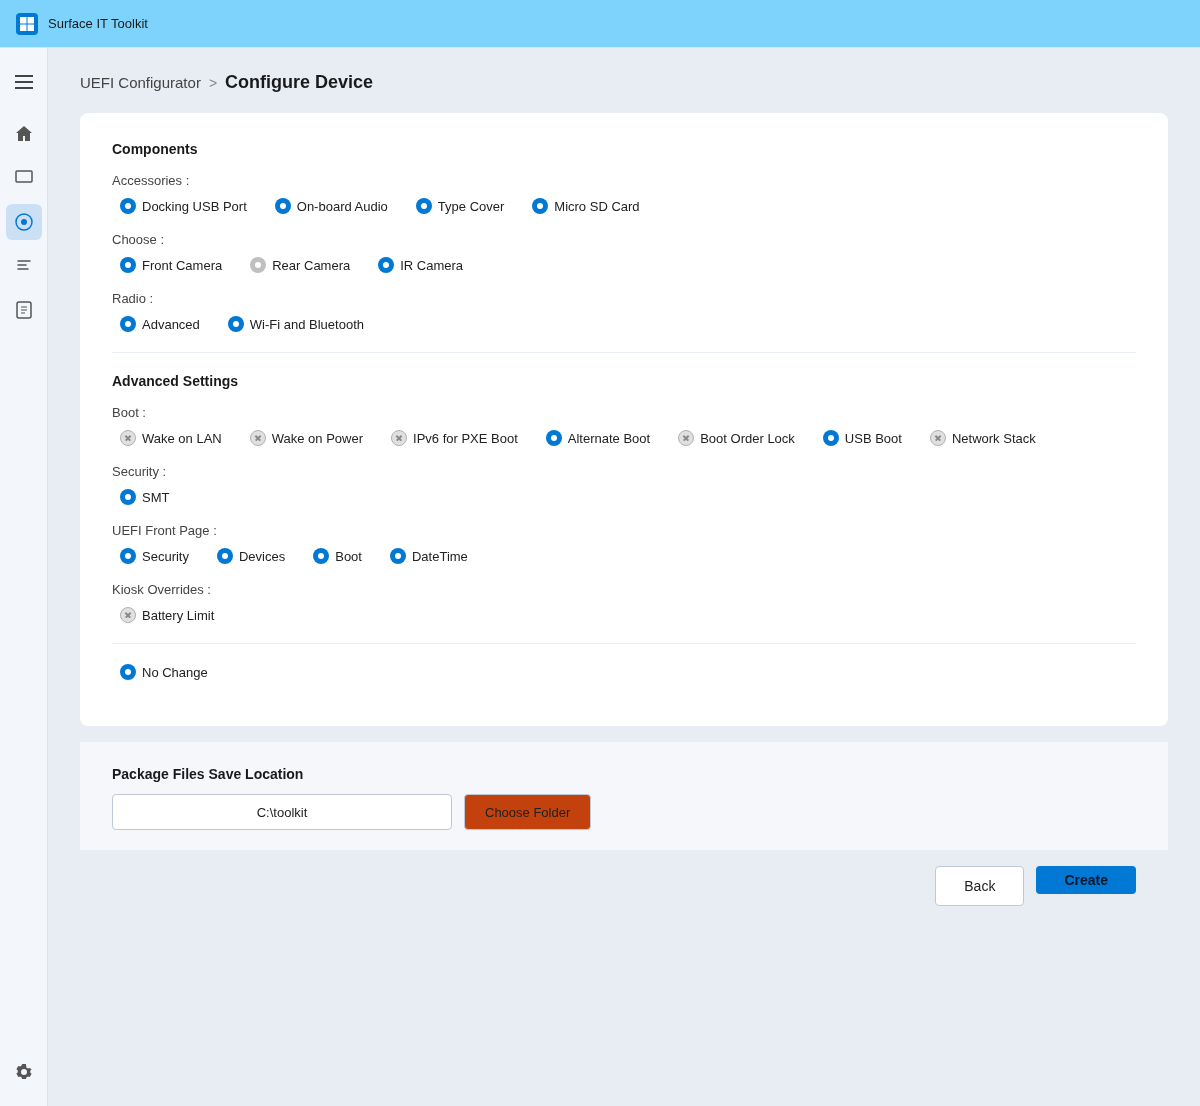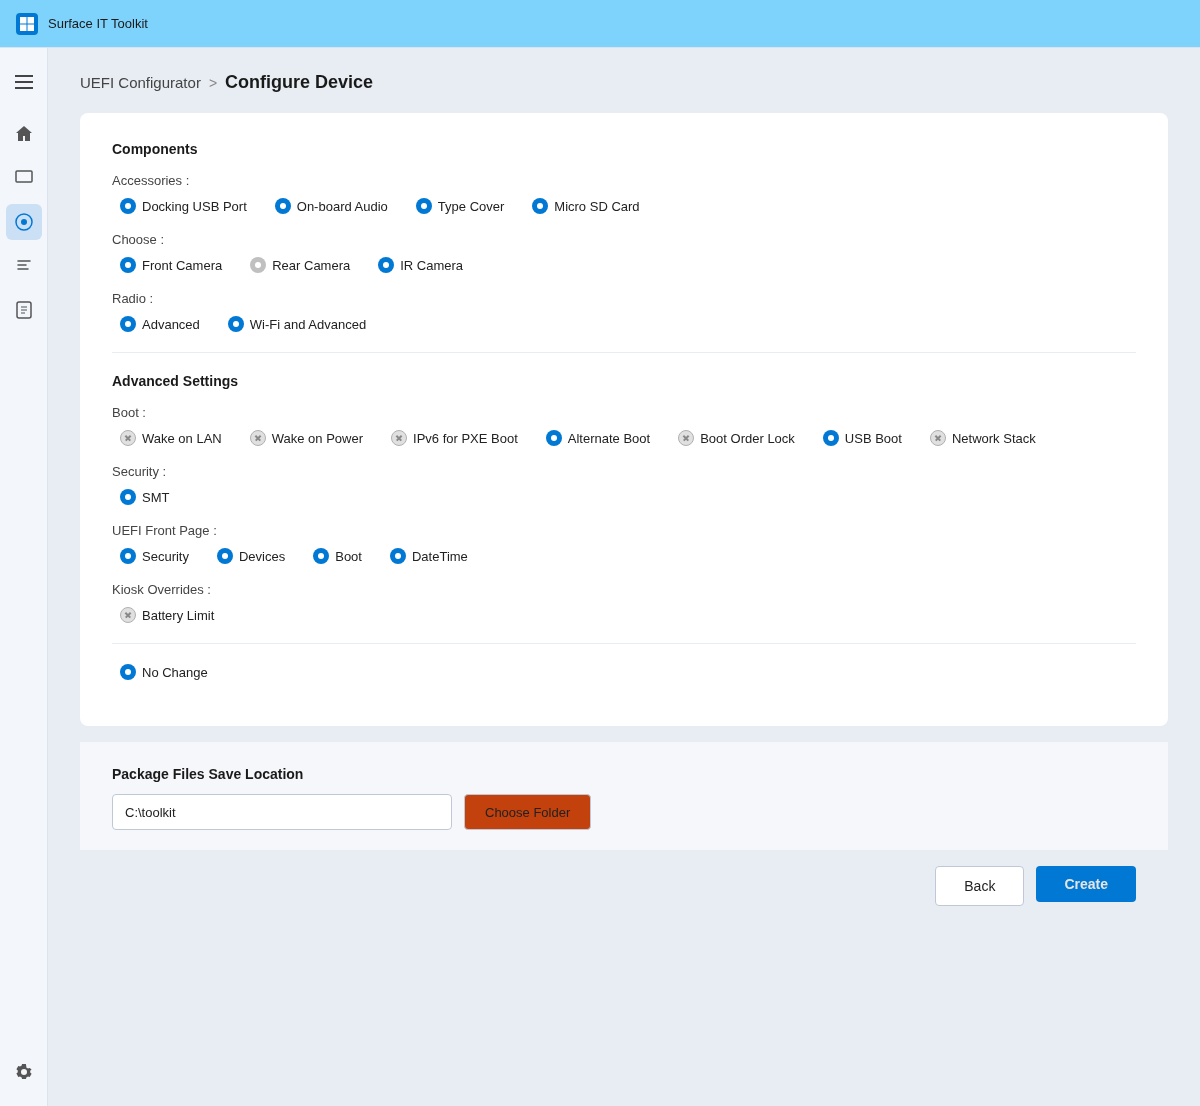--- a/index.html
+++ b/index.html
@@ -248,20 +248,21 @@
     }
     .path-input {
       width: 340px;
       height: 36px;
       border: 1px solid #c0c8d8;
       border-radius: 4px;
       padding: 0 12px;
       font-size: 13px;
       color: #222;
       background: white;
+      text-align: center;
     }
     .choose-folder-btn {
       height: 36px;
       padding: 0 20px;
       border: 1px solid #c0c8d8;
       border-radius: 4px;
       background: #c2410c;
       font-size: 13px;
       color: #222;
       cursor: pointer;
@@ -280,27 +281,27 @@
       height: 40px;
       padding: 0 28px;
       border: 1px solid #c0c8d8;
       border-radius: 4px;
       background: white;
       font-size: 14px;
       color: #222;
       cursor: pointer;
     }
     .btn-create {
-      height: 36px;
+      height: 28px;
       padding: 0 28px;
       border: none;
       border-radius: 4px;
       background: #0078d4;
       font-size: 14px;
-      color: #e5e5e5;
+      color: #0f172a;
       cursor: pointer;
       font-weight: 600;
     }
   </style>
 </head>
 <body>
 
 <div class="title-bar">
   <div class="title-bar-icon">
     <svg width="16" height="16" viewBox="0 0 16 16" fill="none">
@@ -411,21 +412,21 @@
 
       <div class="sub-section">
         <div class="sub-label">Radio :</div>
         <div class="option-row">
           <div class="option-item">
             <span class="dot dot-blue"></span>
             <span>Advanced</span>
           </div>
           <div class="option-item">
             <span class="dot dot-blue"></span>
-            <span>Wi-Fi and Advanced</span>
+            <span>Wi-Fi and Bluetooth</span>
           </div>
         </div>
       </div>
 
       <div class="divider"></div>
 
       <div class="section-title">Advanced Settings</div>
 
       <div class="sub-section">
         <div class="sub-label">Boot :</div>

